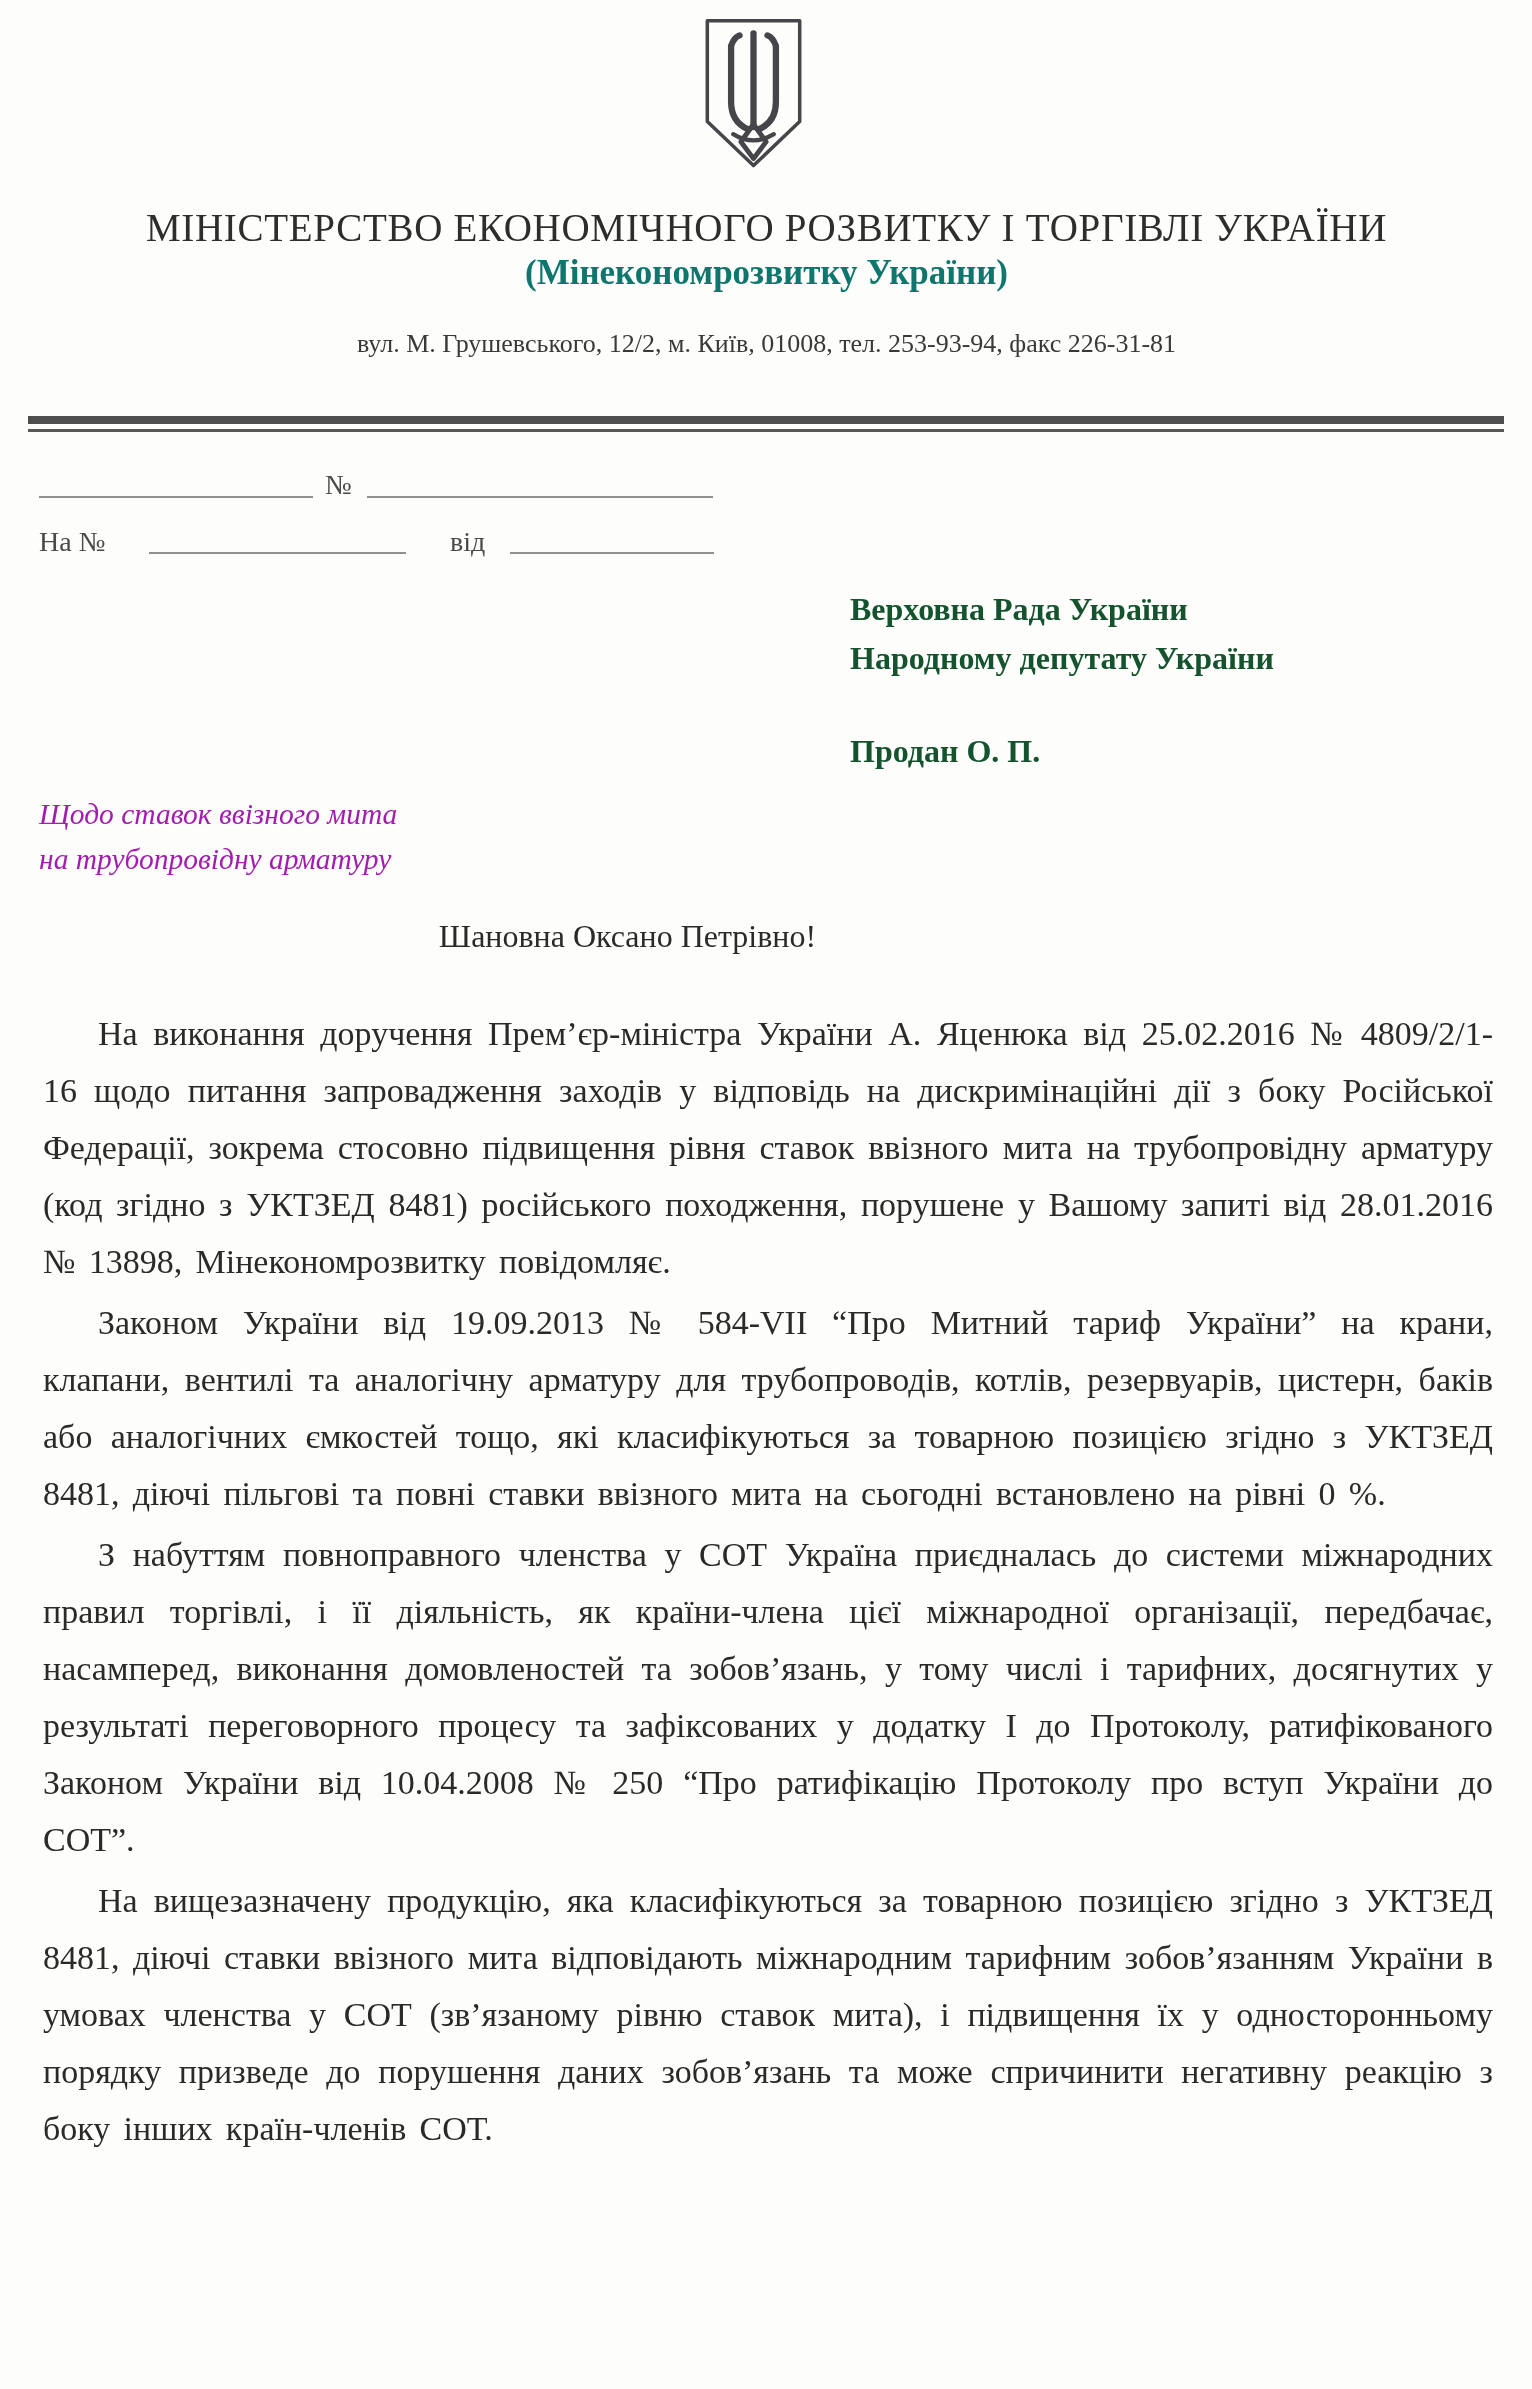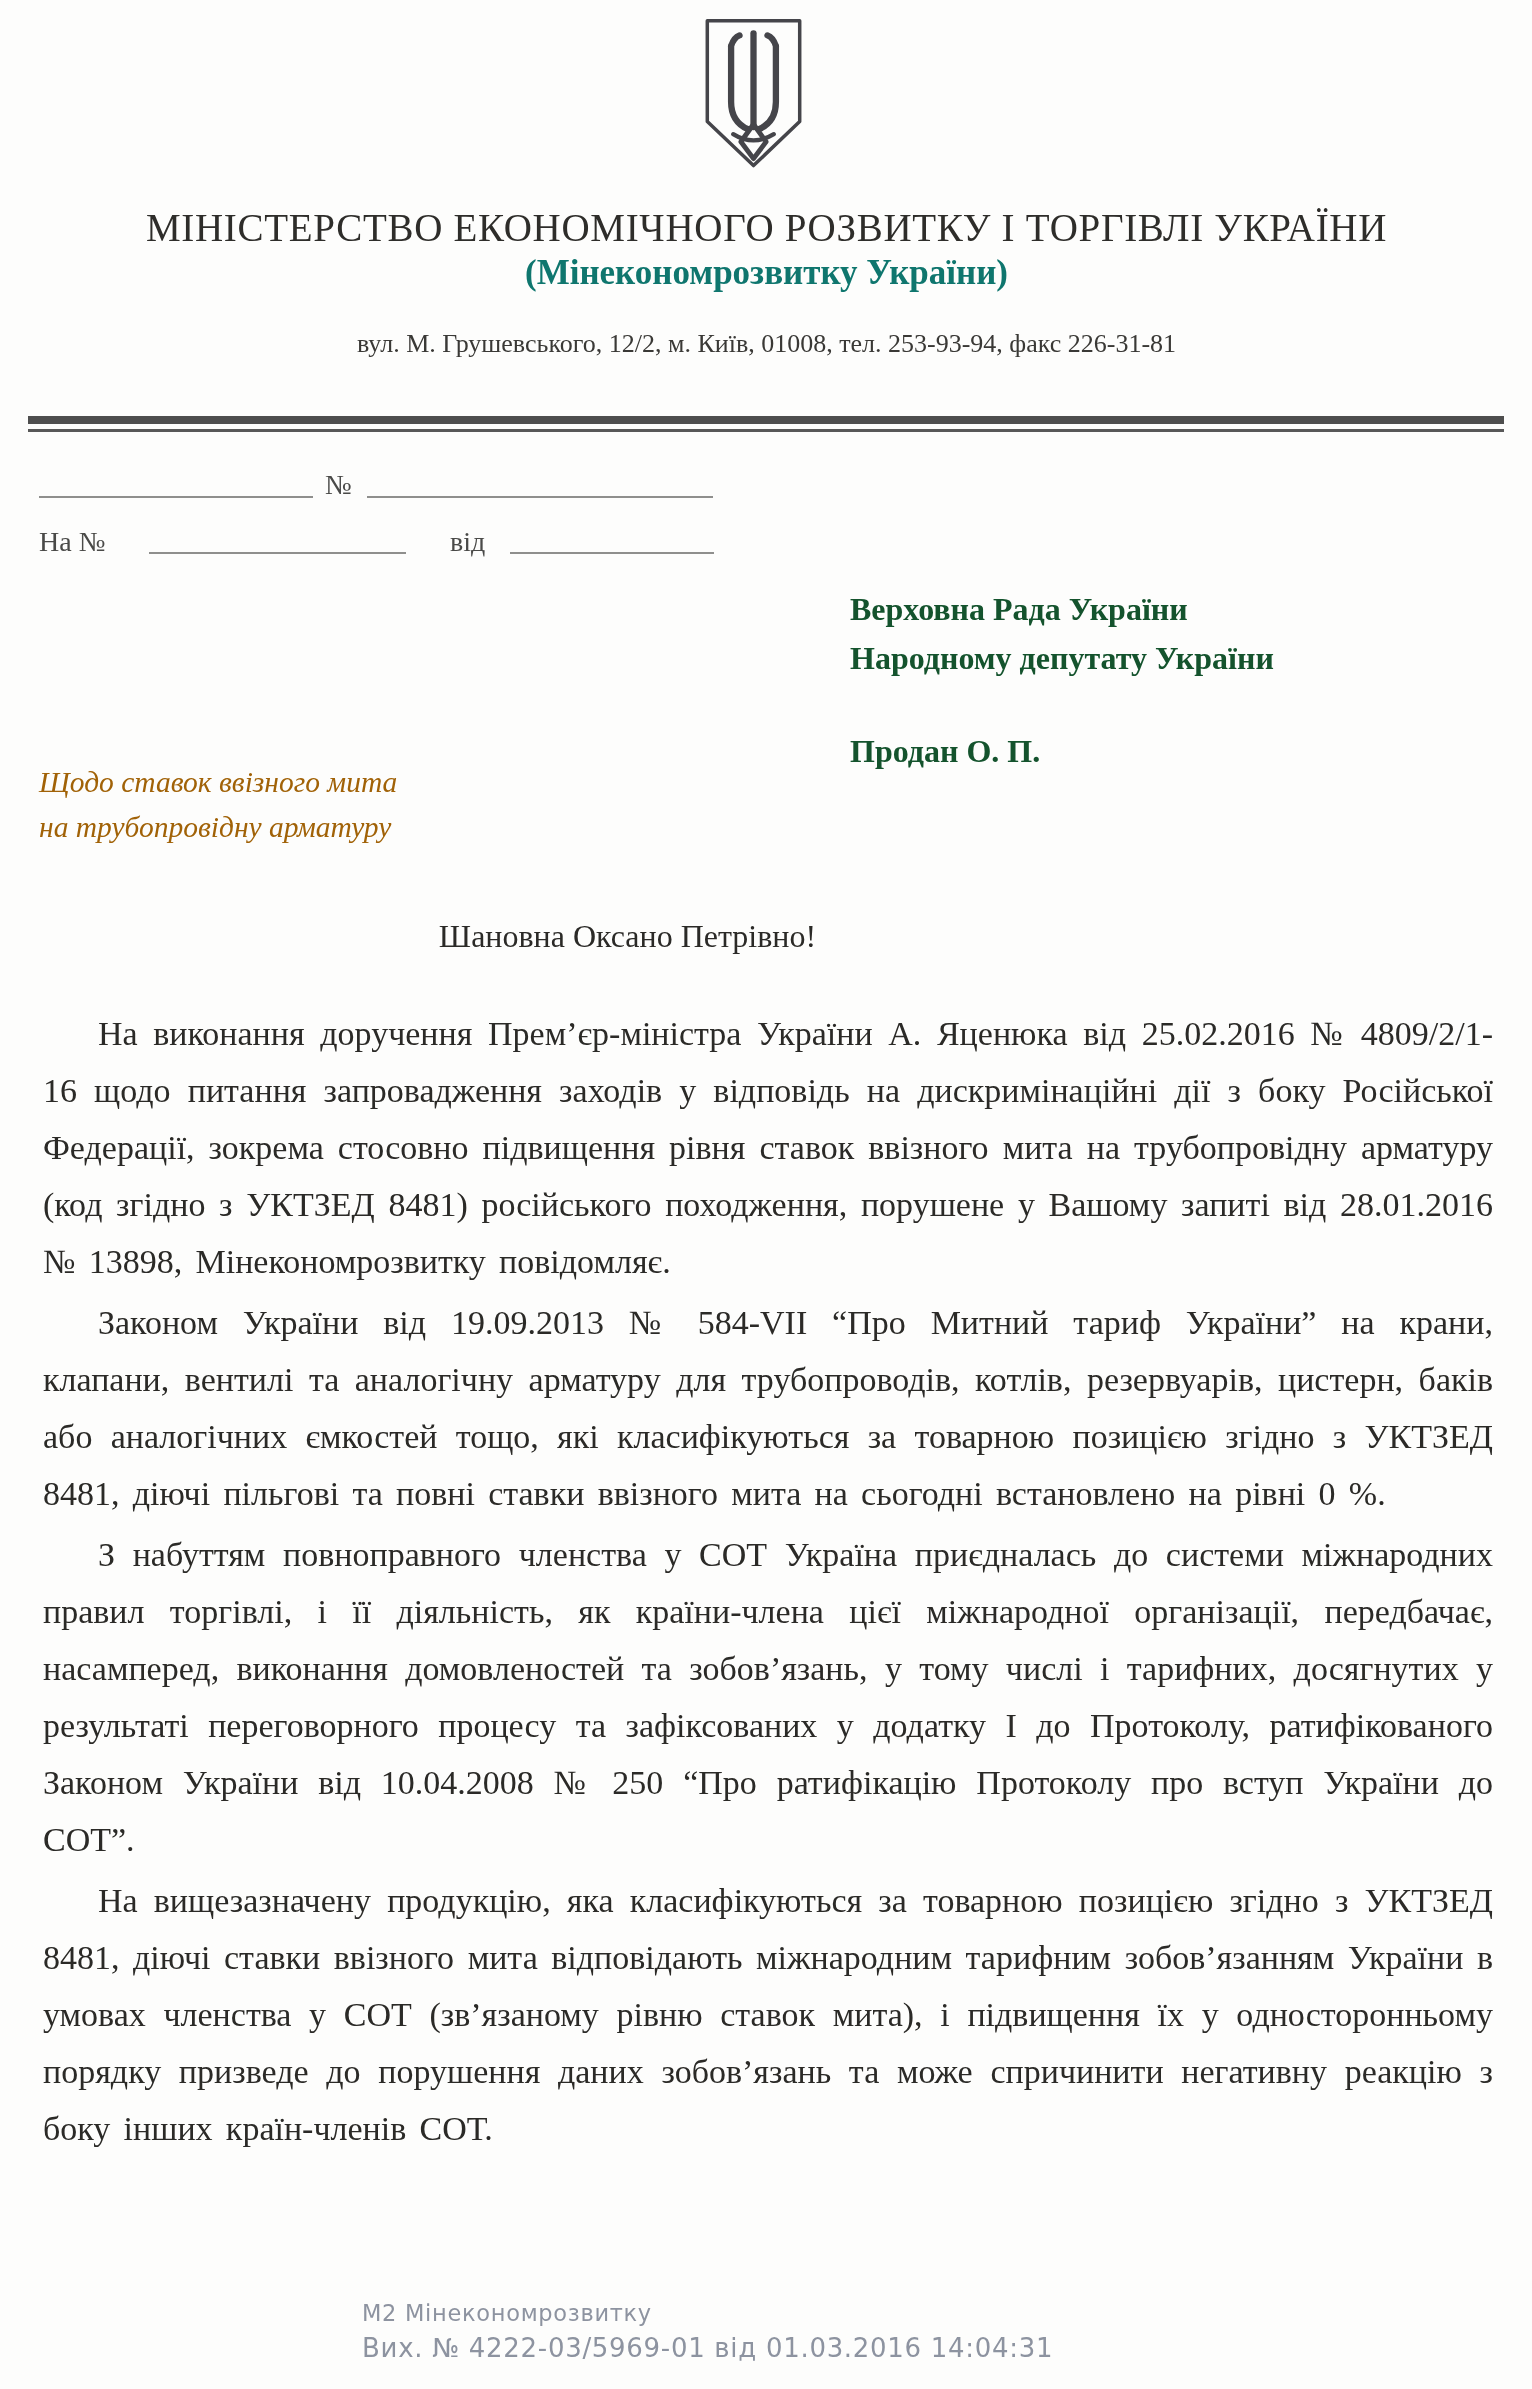--- a/index.html
+++ b/index.html
@@ -45,21 +45,21 @@
   .row2-label  { left: 39px;  top: 526px; }
   .row2-blank1 { left: 149px; top: 524px; width: 257px; }
   .row2-vid    { left: 450px; top: 526px; }
   .row2-blank2 { left: 510px; top: 524px; width: 204px; }
 
   
   .recipient { left: 850px; top: 585px; width: 654px; font-weight: bold; font-size: 32px; line-height: 49px; color: #14532d; }
   .recipient .name { margin-top: 44px; }
 
   
-  .subject { left: 39px; top: 760px; width: 492px; font-style: italic; font-size: 29.5px; line-height: 45px; color: #a16207; }
+  .subject { left: 39px; top: 792px; width: 492px; font-style: italic; font-size: 29.5px; line-height: 45px; color: #a21caf; }
 
   
   .salutation { left: 0; top: 918px; width: 1255px; text-align: center; font-size: 32px; color: #2b2a27; }
 
   
   .body-text {
     left: 39px; top: 1001px; width: 1458px;
     font-size: 34px; line-height: 57px;
     text-align: justify;
     word-spacing: 0.14em;
@@ -124,19 +124,15 @@
 
   <div class="abs salutation">Шановна Оксано Петрівно!</div>
 
   <div class="abs body-text">
     <p>На виконання доручення Прем’єр-міністра України А. Яценюка від 25.02.2016 № 4809/2/1-16 щодо питання запровадження заходів у відповідь на дискримінаційні дії з боку Російської Федерації, зокрема стосовно підвищення рівня ставок ввізного мита на трубопровідну арматуру (код згідно з УКТЗЕД 8481) російського походження, порушене у Вашому запиті від 28.01.2016 № 13898, Мінекономрозвитку повідомляє.</p>
     <p>Законом України від 19.09.2013 № 584-VII “Про Митний тариф України” на крани, клапани, вентилі та аналогічну арматуру для трубопроводів, котлів, резервуарів, цистерн, баків або аналогічних ємкостей тощо, які класифікуються за товарною позицією згідно з УКТЗЕД 8481, діючі пільгові та повні ставки ввізного мита на сьогодні встановлено на рівні 0 %.</p>
     <p>З набуттям повноправного членства у СОТ Україна приєдналась до системи міжнародних правил торгівлі, і її діяльність, як країни-члена цієї міжнародної організації, передбачає, насамперед, виконання домовленостей та зобов’язань, у тому числі і тарифних, досягнутих у результаті переговорного процесу та зафіксованих у додатку І до Протоколу, ратифікованого Законом України від 10.04.2008 № 250 “Про ратифікацію Протоколу про вступ України до СОТ”.</p>
     <p>На вищезазначену продукцію, яка класифікуються за товарною позицією згідно з УКТЗЕД 8481, діючі ставки ввізного мита відповідають міжнародним тарифним зобов’язанням України в умовах членства у СОТ (зв’язаному рівню ставок мита), і підвищення їх у односторонньому порядку призведе до порушення даних зобов’язань та може спричинити негативну реакцію з боку інших країн-членів СОТ.</p>
   </div>
 
-  <div class="abs footer-stamp">
-    <div class="sys">М2 Мінекономрозвитку</div>
-    <div class="ref">Вих. № 4222-03/5969-01 від 01.03.2016 14:04:31</div>
-  </div>
 
 </div>
 
 
 </body></html>

